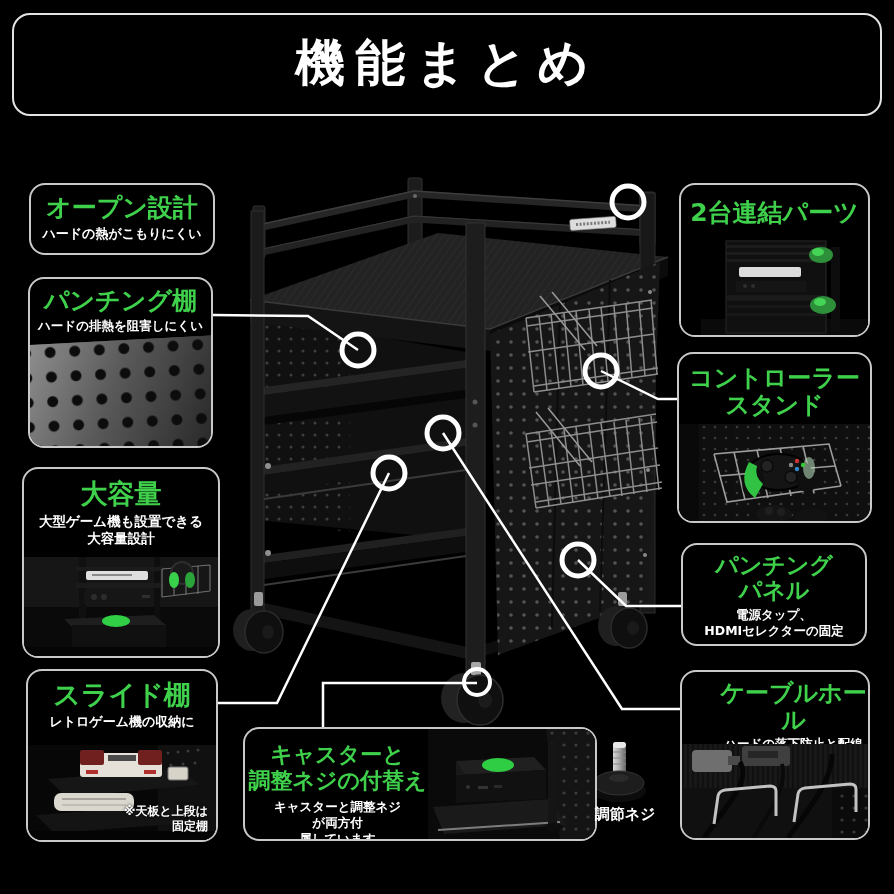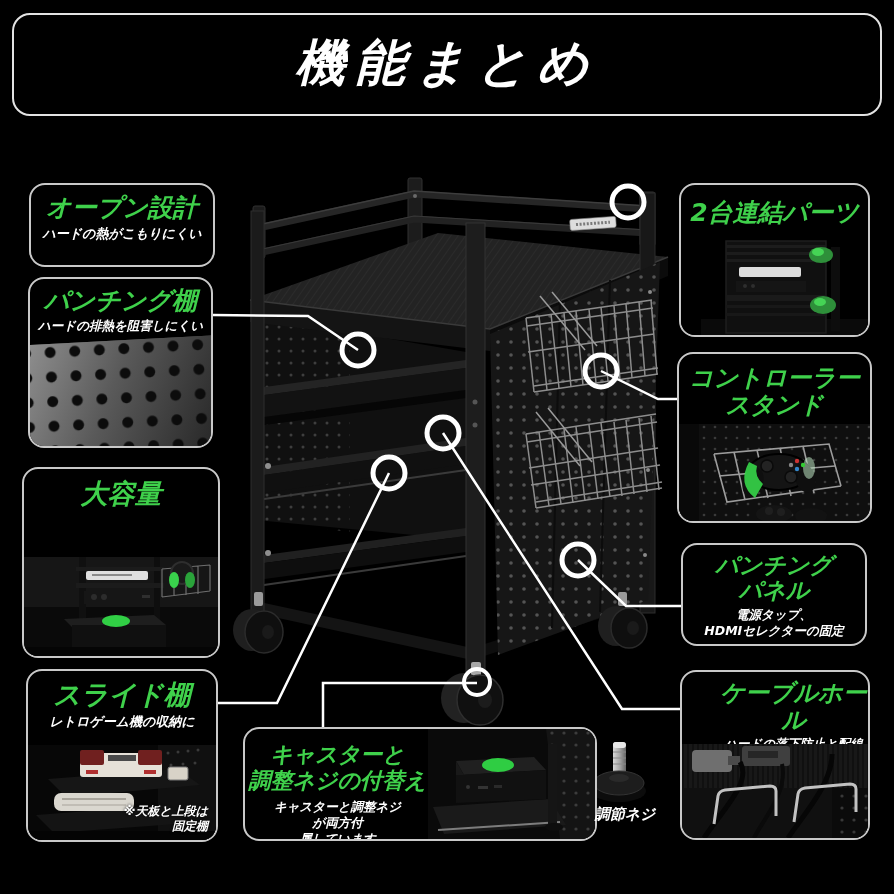--- a/index.html
+++ b/index.html
@@ -1,18 +1,18 @@
 <!DOCTYPE html>
 <html style="--color-accent: #3fd14b; --color-background: #000000; --color-box_border: #c9c9c9; --color-text: #ffffff; --color-marker: #ffffff;"><head>
 <meta charset="utf-8">
 <style>
   html,body{margin:0;padding:0;background:#000;}
   #canvas{
     position:relative;width:894px;height:894px;background:var(--color-background,#000);
-    font-family:"DejaVu Sans","Liberation Sans",sans-serif;overflow:hidden;font-style:italic;
+    font-family:"DejaVu Sans","Liberation Sans",sans-serif;overflow:hidden;
   }
   
   .header-box{
     position:absolute;left:12px;top:13px;width:866px;height:99px;
     border:2px solid #e3e3e3;border-radius:18px;background:#000;z-index:3;
   }
   .header-title{
     width:100%;text-align:center;line-height:97px;color:var(--color-text,#fff);
     font-size:50px;font-weight:600;letter-spacing:10px;
   }
@@ -20,21 +20,21 @@
   .callout{
     position:absolute;box-sizing:border-box;background:#000;
     border:2px solid var(--color-box_border,#c9c9c9);border-radius:16px;
     overflow:hidden;text-align:center;color:var(--color-text,#fff);z-index:2;
   }
   .c-title{color:var(--color-accent,#3fd14b);font-weight:bold;}
   .c-desc{color:var(--color-text,#fff);font-weight:bold;}
   .photo{position:absolute;left:0;right:0;bottom:0;overflow:hidden;}
   .photo svg{display:block;}
 
-  #open-design{left:29px;top:183px;width:186px;height:84px;}
+  #open-design{left:29px;top:183px;width:186px;height:72px;}
   #open-design .c-title{font-size:25px;margin-top:9px;line-height:28px;}
   #open-design .c-desc{font-size:13px;margin-top:3px;}
 
   #punching-shelf{left:28px;top:277px;width:185px;height:171px;}
   #punching-shelf .c-title{font-size:25px;margin-top:8px;line-height:28px;}
   #punching-shelf .c-desc{font-size:12.5px;margin-top:3px;}
   .perf-photo{
     position:absolute;left:-4px;right:-4px;bottom:-4px;height:106px;
     background-color:#4e4e4e;
     background-image:
@@ -283,20 +283,24 @@
   </div>
 
   <div class="callout" id="punching-shelf">
     <div class="c-title">パンチング棚</div>
     <div class="c-desc">ハードの排熱を阻害しにくい</div>
     <div class="perf-photo"></div>
   </div>
 
   <div class="callout" id="large-capacity">
     <div class="c-title">大容量</div>
+    <div class="c-desc">
+      <span style="display:block">大型ゲーム機も設置できる</span>
+      <span style="display:block">大容量設計</span>
+    </div>
     <div class="photo" style="height:99px;">
       <svg width="194" height="99" viewBox="0 0 194 99">
         <rect width="194" height="99" fill="#0a0a0a"></rect>
         <rect x="0" y="0" width="194" height="50" fill="#161616"></rect>
         <rect x="55" y="0" width="7" height="99" fill="#101010"></rect>
         <rect x="130" y="0" width="6" height="99" fill="#0e0e0e"></rect>
         <rect x="52" y="10" width="88" height="4" fill="#1b1b1b"></rect>
         <rect x="62" y="14" width="62" height="9" rx="2" fill="#dfdfdf"></rect>
         <rect x="68" y="17" width="40" height="2" fill="#8a8a8a"></rect>
         <rect x="52" y="26" width="88" height="5" fill="#1b1b1b"></rect>

